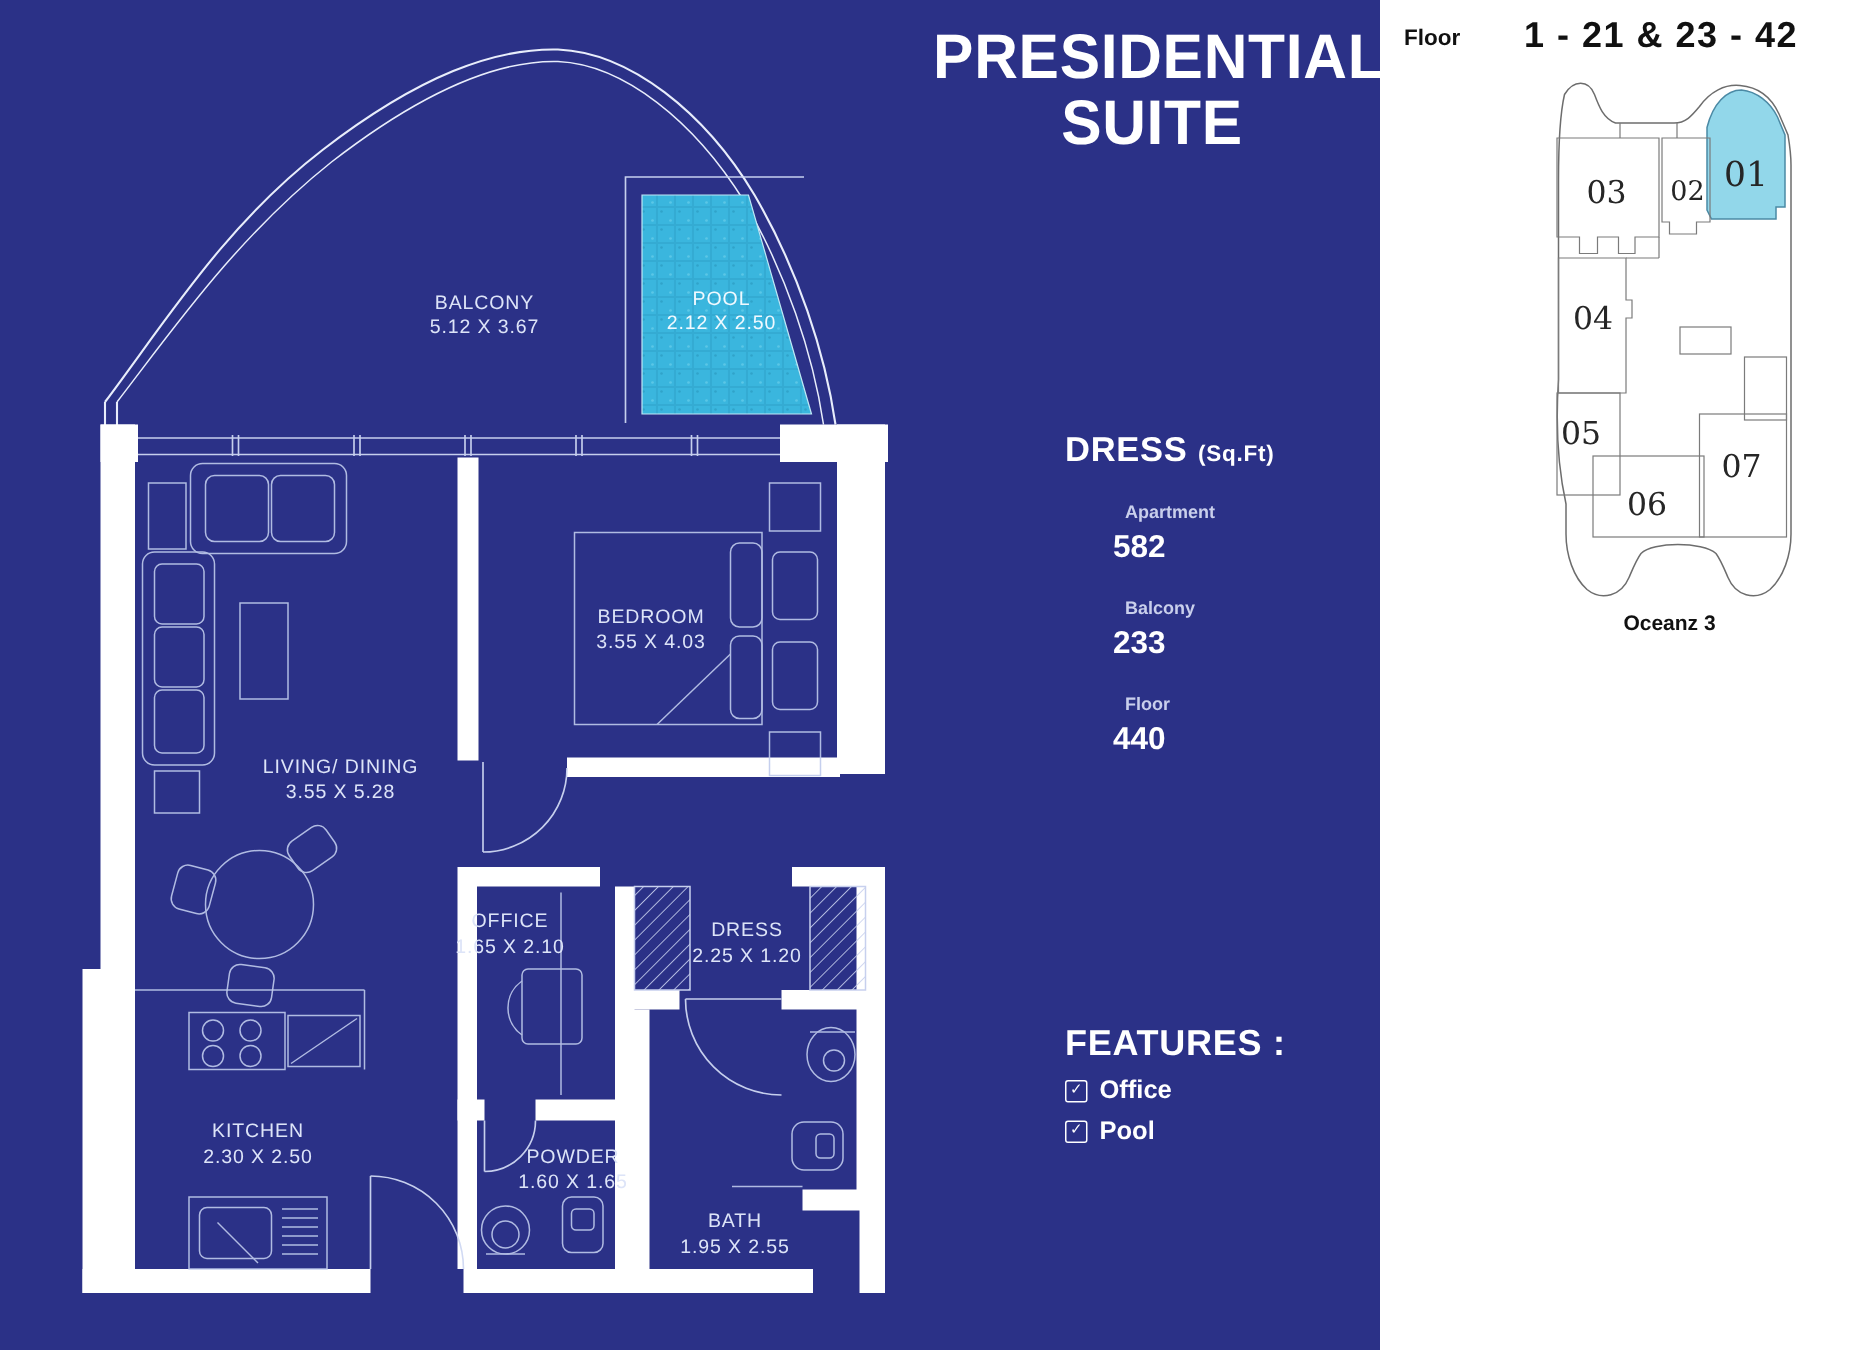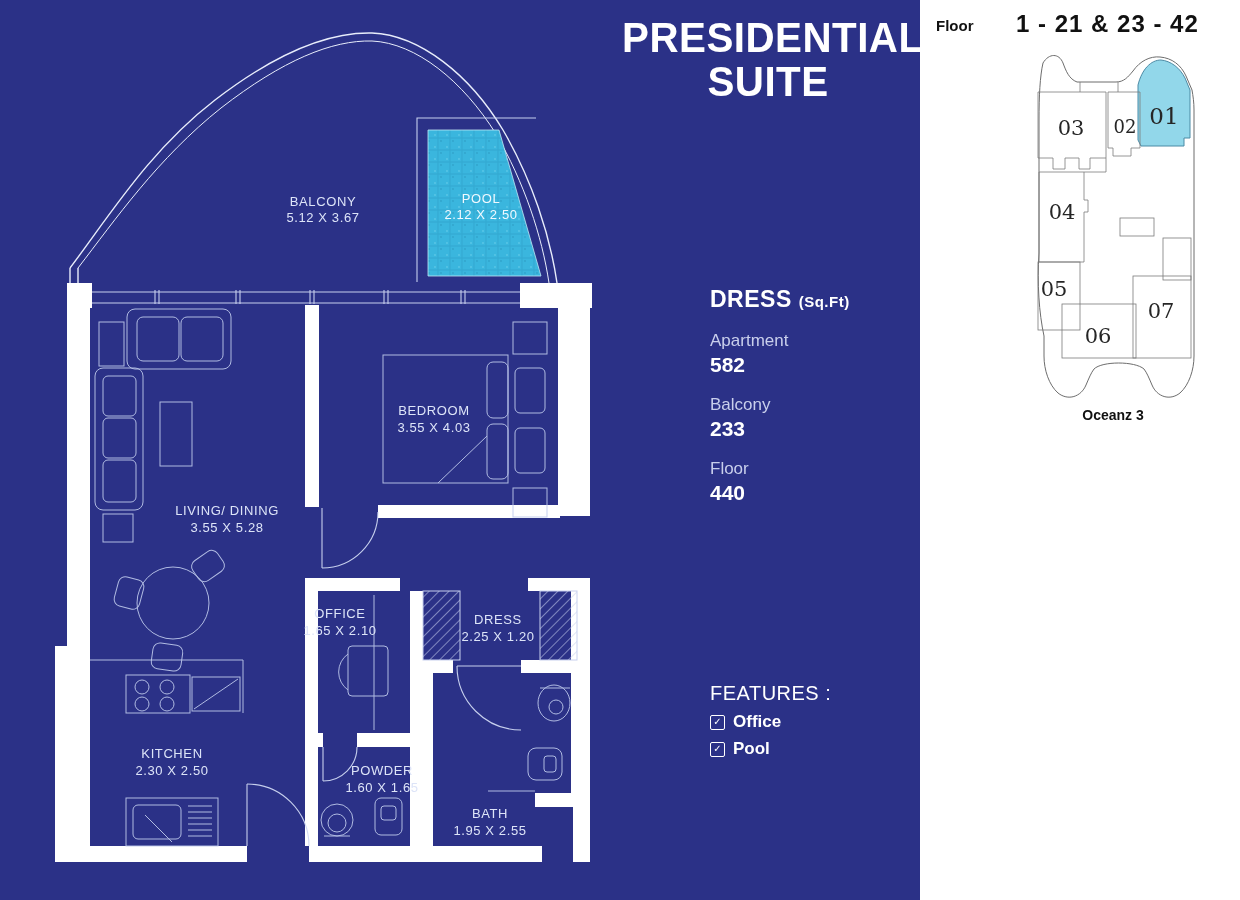--- a/index.html
+++ b/index.html
@@ -20,25 +20,25 @@
     position:absolute;left:616px;top:16px;width:304px;
     text-align:center;color:#ffffff;font-weight:700;
     font-size:42px;line-height:1.04;letter-spacing:0.5px;
     transform:scaleX(.96);
   }
 
   .area-block{position:absolute;left:710px;top:286px;color:#fff;}
   .area-heading{font-size:23px;font-weight:700;color:#ffffff;letter-spacing:.5px;}
   .area-heading .unit{font-size:15px;font-weight:700;margin-top:17px;}
   .area-item{margin-top:17px;}
-  .area-item .lbl{font-size:17px;color:#c9cfec;font-weight:400;line-height:22px;}
-  .area-item .val{font-size:21px;color:#ffffff;font-weight:700;line-height:25px;}
+  .area-item .lbl{font-size:12px;color:#c9cfec;font-weight:700;line-height:22px;margin-left:40px;}
+  .area-item .val{font-size:21px;color:#ffffff;font-weight:700;line-height:25px;margin-left:32px;}
 
   .features-block{position:absolute;left:710px;top:682px;color:#fff;}
-  .features-heading{font-size:20px;font-weight:400;letter-spacing:.5px;}
+  .features-heading{font-size:24px;font-weight:700;letter-spacing:.5px;}
   .feature-row{display:flex;align-items:center;gap:8px;margin-top:7px;}
   .feature-row:first-of-type{margin-top:18px;}
   .checkbox{
     width:13px;height:13px;border:1.6px solid #ffffff;border-radius:2px;
     display:inline-flex;align-items:center;justify-content:center;
     font-size:10px;line-height:1;color:#ffffff;
   }
   .checkbox::after{content:"\2713";}
   .feature-label{font-size:17px;font-weight:700;}
 

